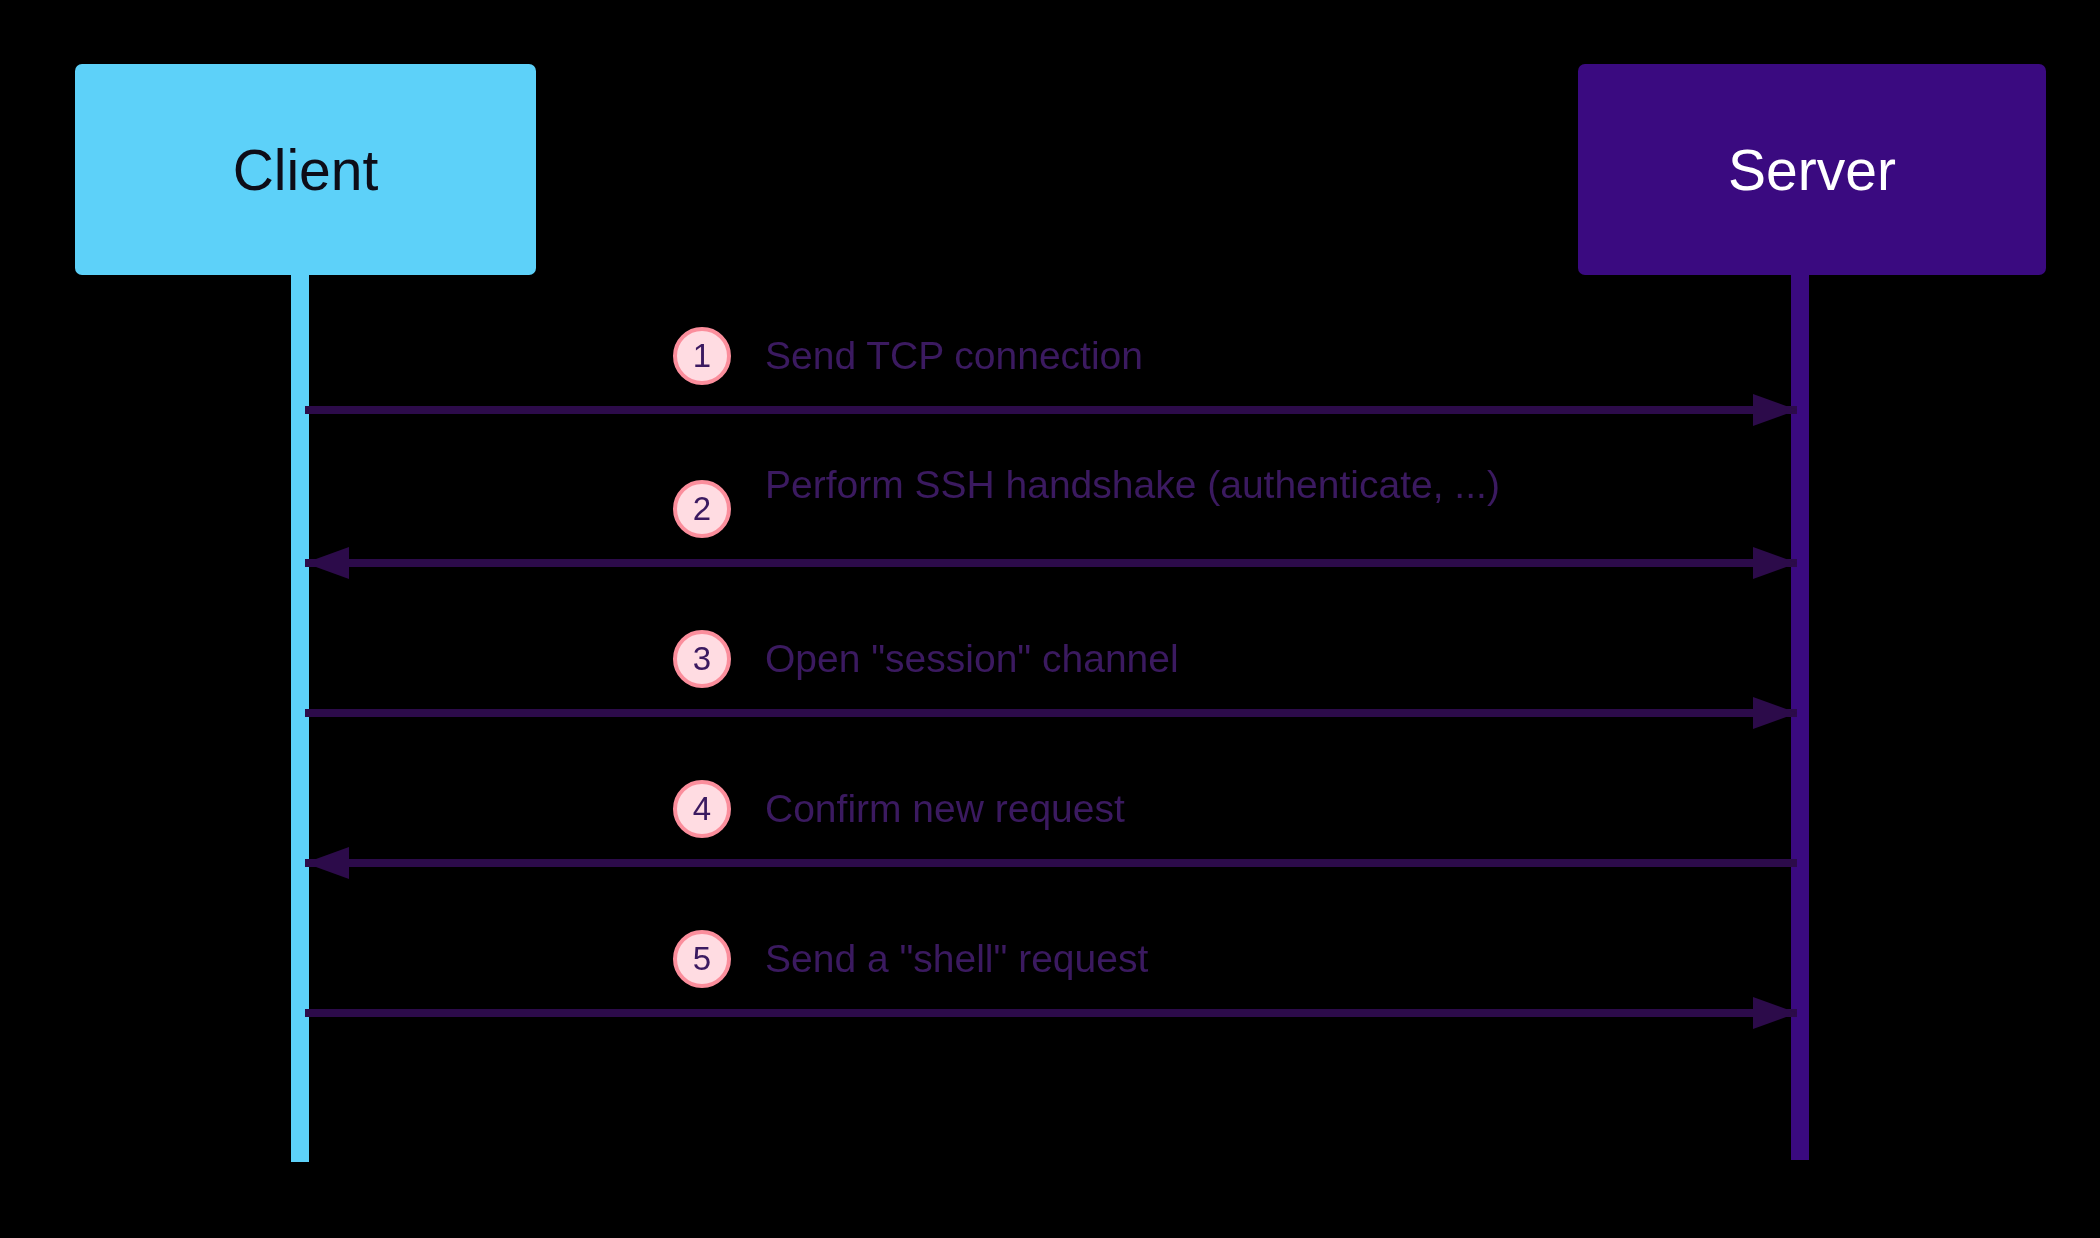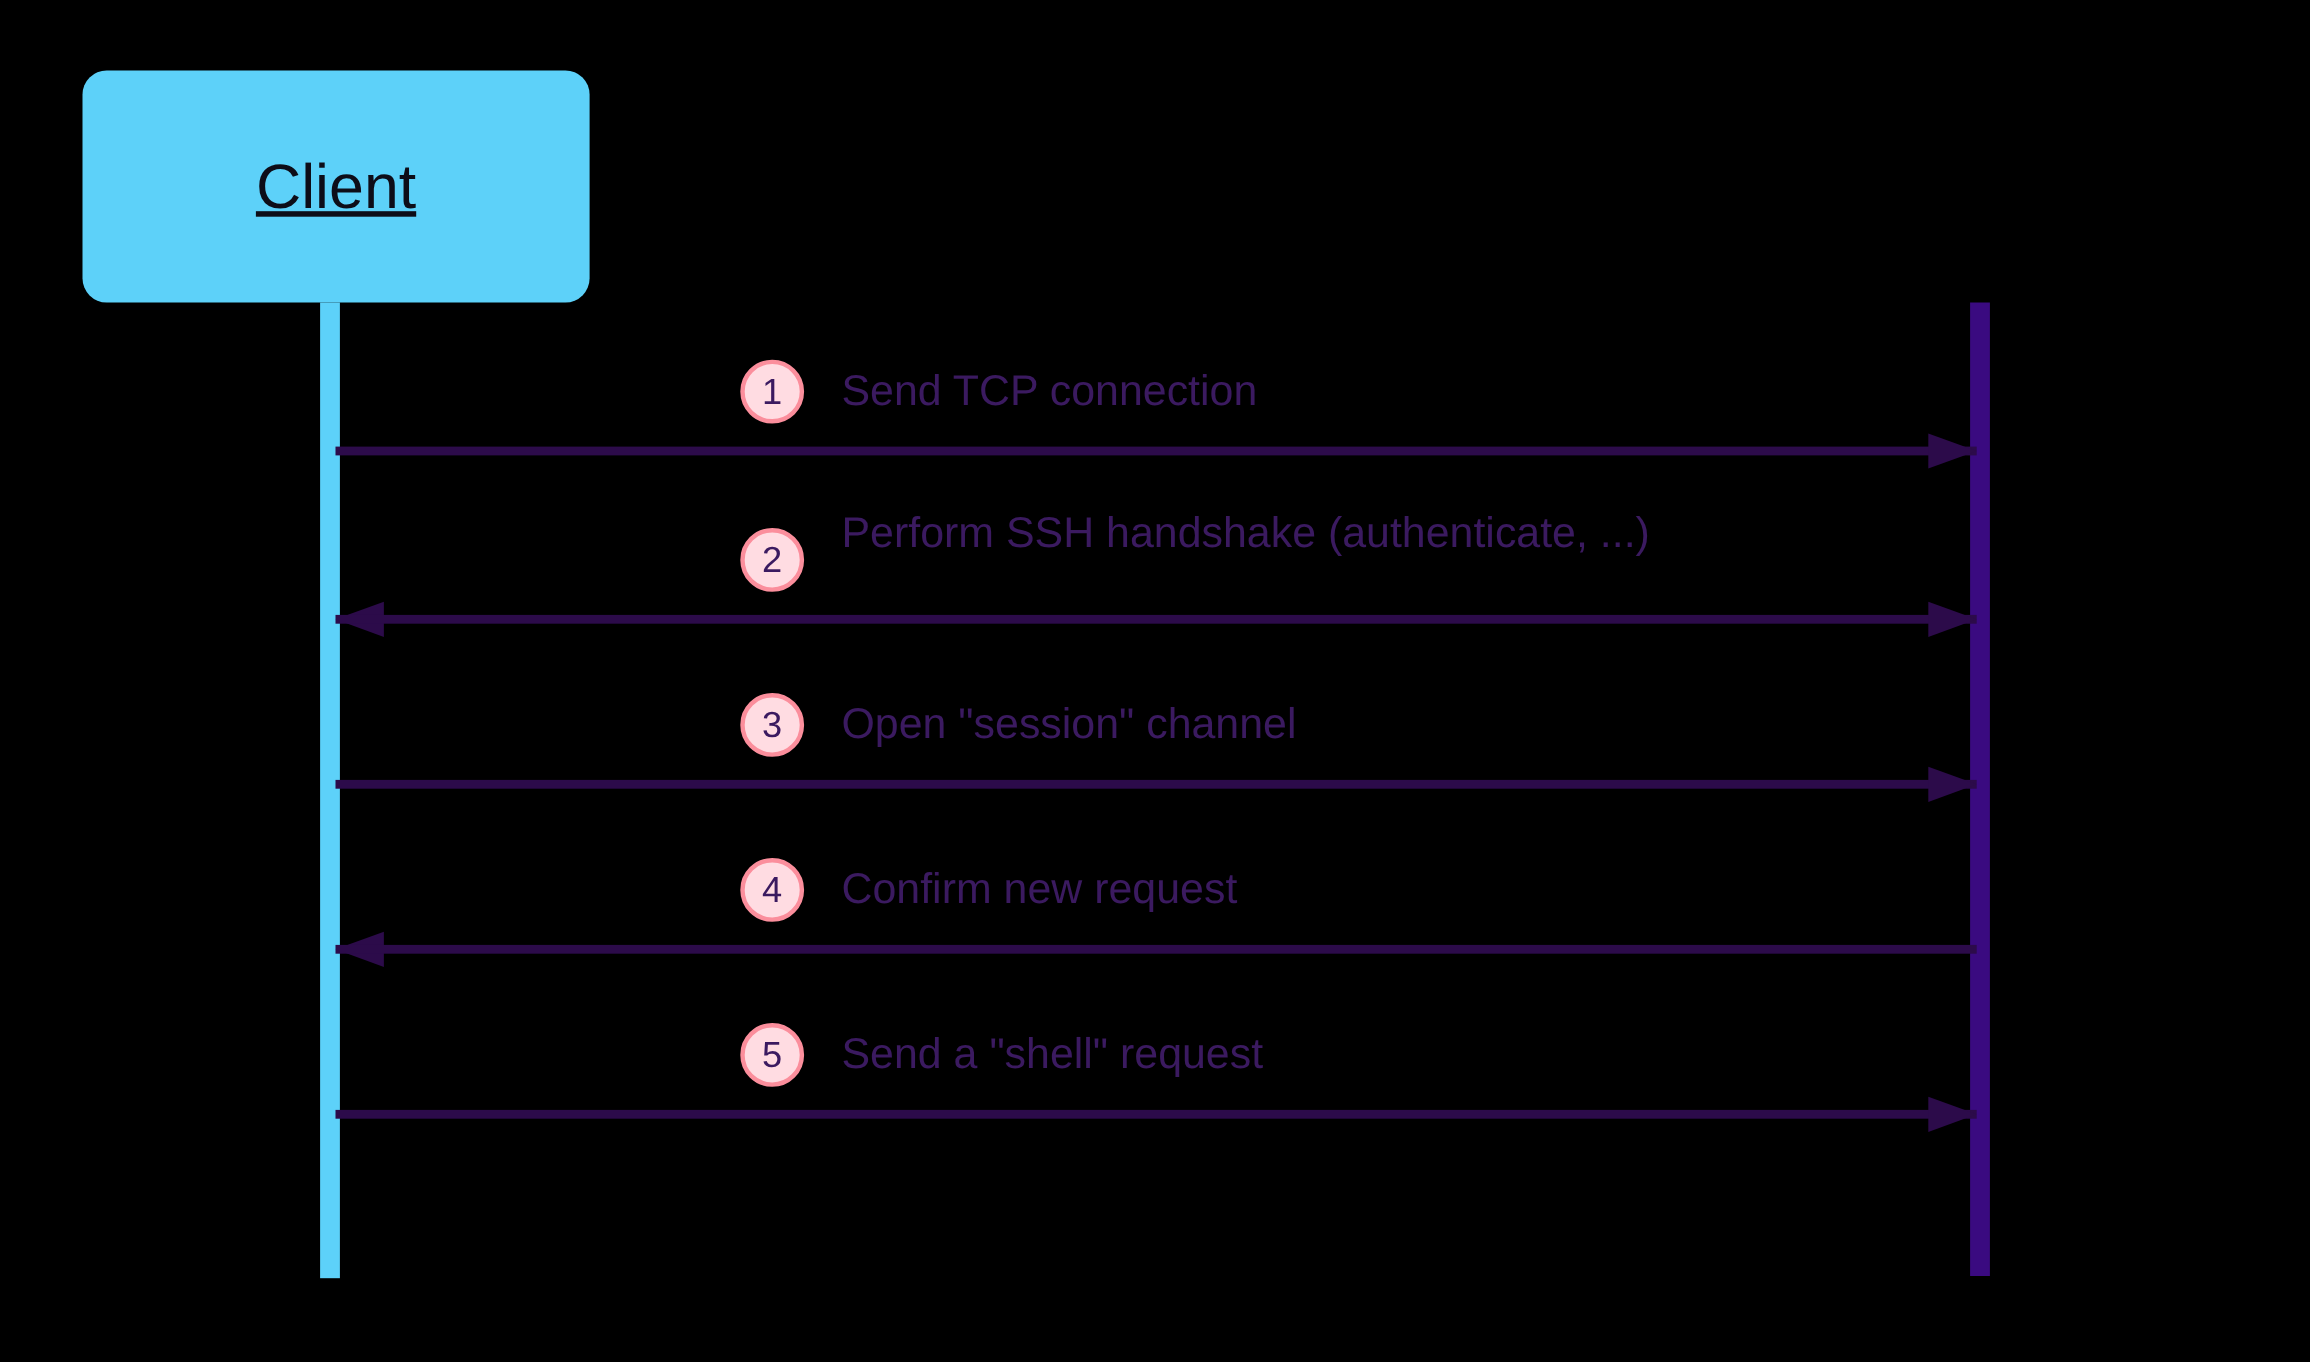--- a/index.html
+++ b/index.html
@@ -21,24 +21,23 @@
   .diagram{
     position:relative;
     width:2100px;height:1238px;
     background:var(--background);
     overflow:hidden;
   }
   
   .actor{
     position:absolute;
     height:211px;
-    border-radius:22px;
+    border-radius:7px;
     display:flex;align-items:center;justify-content:center;
     font-size:57px;
-    text-decoration:underline;
   }
   .actor.client{
     left:75px;top:64px;width:461px;
     background:var(--client_fill);
     color:var(--client_text);
   }
   .actor.server{
     left:1578px;top:64px;width:468px;
     background:var(--server_fill);
     color:var(--server_text);
@@ -98,20 +97,23 @@
   .m4 .arrow{top:990px}.m4 .badge{top:930px}.m4 .label{top:930px}
 </style>
 </head>
 <body>
 
 <div class="diagram">
 
   <div class="actor client">
     <span>Client</span>
   </div>
+  <div class="actor server">
+    <span>Server</span>
+  </div>
 
   <div class="lifeline client"></div>
   <div class="lifeline server"></div>
 
   <div class="m0">
     <div class="badge">
       <span>1</span>
     </div>
     <div class="label">Send TCP connection</div>
     <div class="arrow dir-right">

